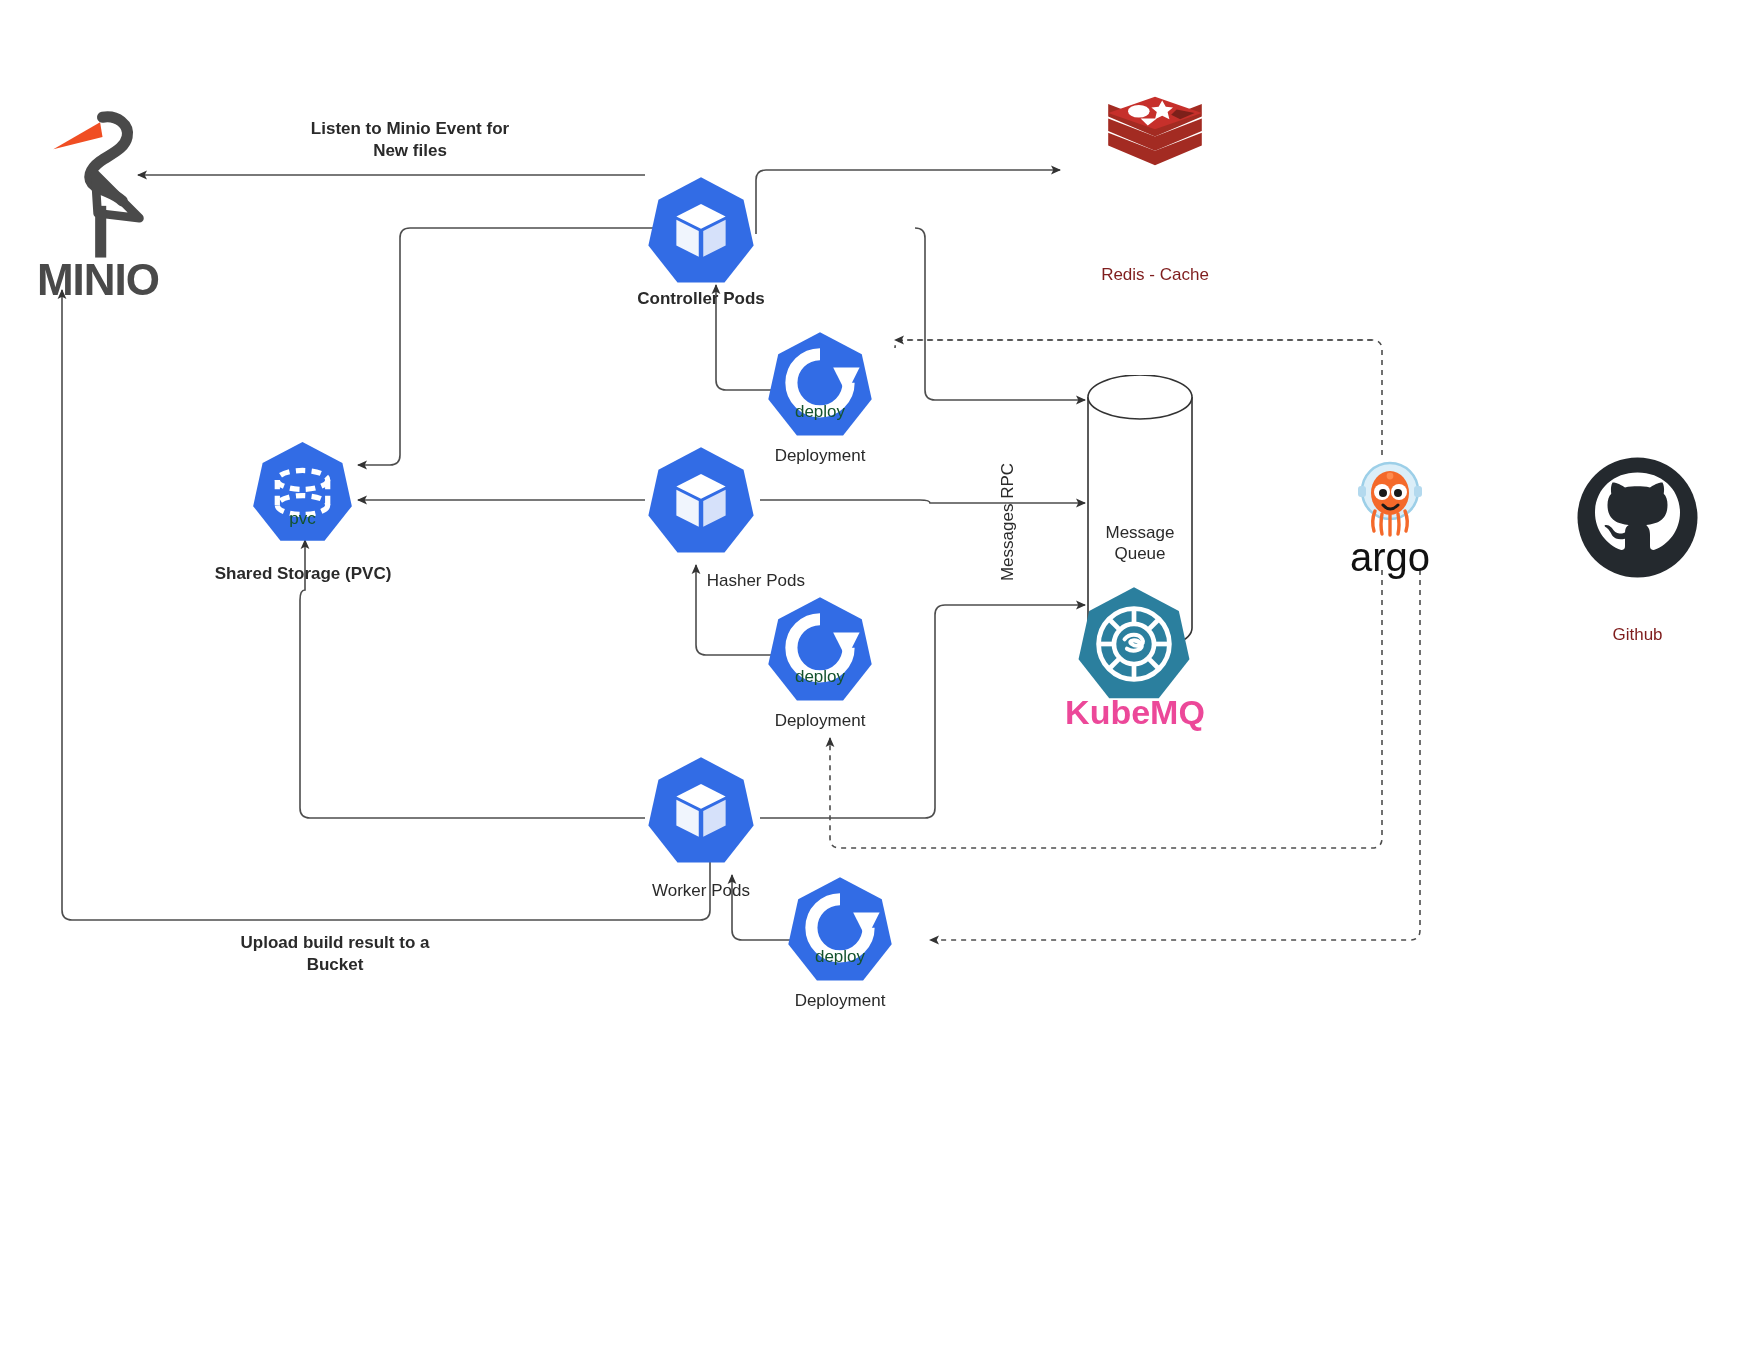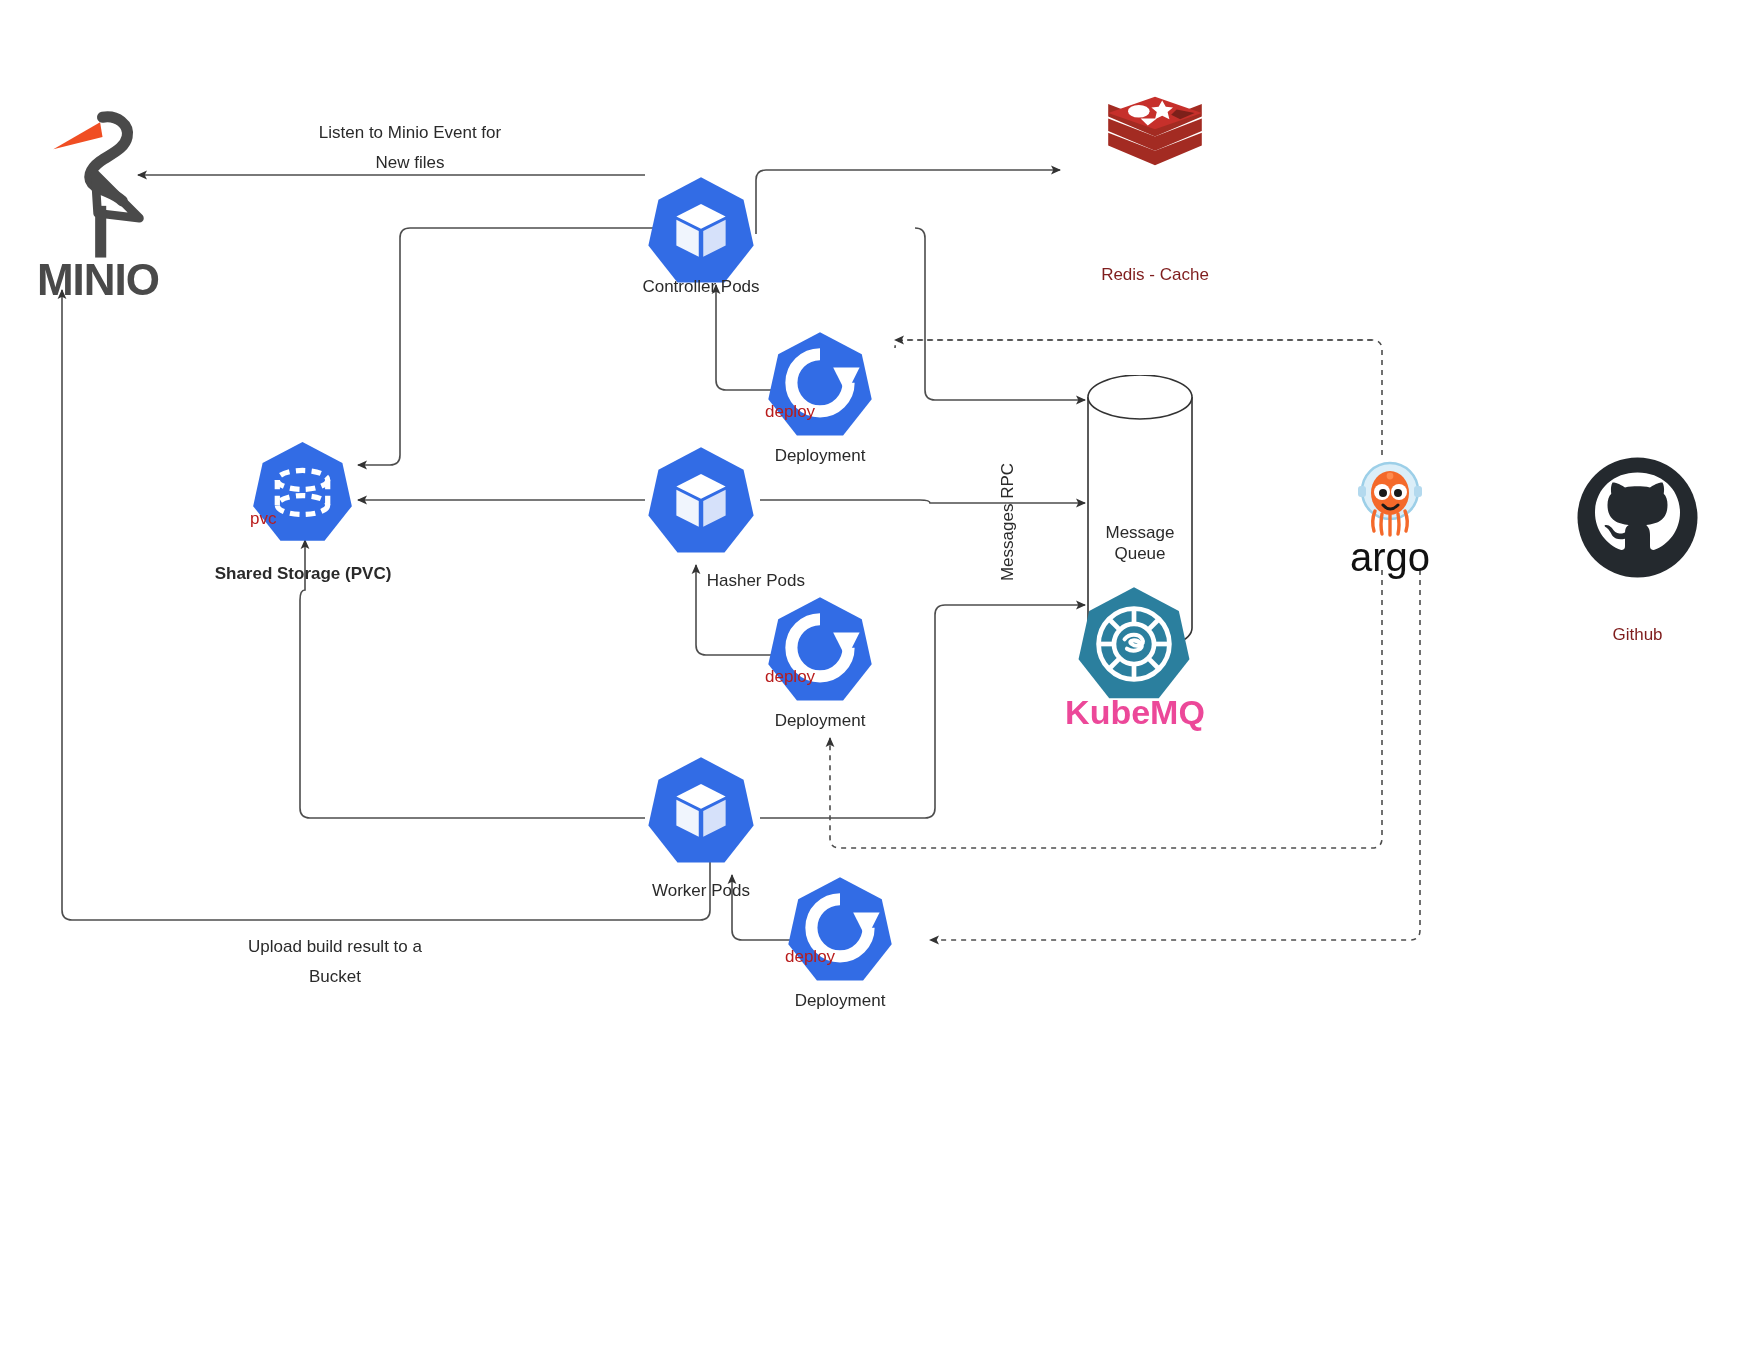--- a/index.html
+++ b/index.html
@@ -28,22 +28,23 @@
     text-align: center;
     white-space: pre;
     line-height: 21px;
     pointer-events: none;
   }
   .edge-label {
     position: absolute;
     font-size: 17px;
     color: #2a2a2a;
     text-align: center;
-    line-height: 30px;
+    line-height: 22px;
     white-space: pre;
+    font-weight: bold;
   }
   .vertical-label {
     position: absolute;
     font-size: 17px;
     color: #2a2a2a;
     transform: rotate(-90deg);
     transform-origin: center center;
     white-space: nowrap;
   }
   .node {
@@ -51,22 +52,23 @@
   }
   .logo-caption {
     position: absolute;
     font-size: 17px;
     color: #7f1d1d;
     text-align: center;
     white-space: pre;
   }
   .hept-text {
     position: absolute;
-    color: #b91c1c;
-    font-size: 17px;
+    color: #14532d;
+    font-size: 17px;
+    text-align: center;
     width: 100%;
     pointer-events: none;
   }
 </style>
 </head>
 <body>
 
 <svg id="canvas" viewBox="0 0 1760 1360">
   <defs>
     <marker id="arrow" markerWidth="12" markerHeight="12" refX="9" refY="5" orient="auto" markerUnits="userSpaceOnUse">
@@ -145,21 +147,21 @@
 <div class="node" style="left:645px; top:175px; width:112px; height:112px;">
   <svg viewBox="0 0 100 100" width="112" height="112">
     <polygon points="50,2 88,22 97,63 71,96 29,96 3,63 12,22" fill="#326ce5"></polygon>
     <g fill="#ffffff">
       <path d="M50 26 L72 37 L50 48 L28 37 Z"></path>
       <path d="M28 40 L48 50 L48 73 L28 63 Z" opacity="0.93"></path>
       <path d="M72 40 L52 50 L52 73 L72 63 Z" opacity="0.8"></path>
     </g>
   </svg>
 </div>
-<div class="node-label" style="left:621px; top:276px; width:160px;">Controller Pods</div>
+<div class="node-label" style="left:621px; top:288px; width:160px;font-weight:bold;">Controller Pods</div>
 
 <div class="node" style="left:645px; top:445px; width:112px; height:112px;">
   <svg viewBox="0 0 100 100" width="112" height="112">
     <polygon points="50,2 88,22 97,63 71,96 29,96 3,63 12,22" fill="#326ce5"></polygon>
     <g fill="#ffffff">
       <path d="M50 26 L72 37 L50 48 L28 37 Z"></path>
       <path d="M28 40 L48 50 L48 73 L28 63 Z" opacity="0.93"></path>
       <path d="M72 40 L52 50 L52 73 L72 63 Z" opacity="0.8"></path>
     </g>
   </svg>

